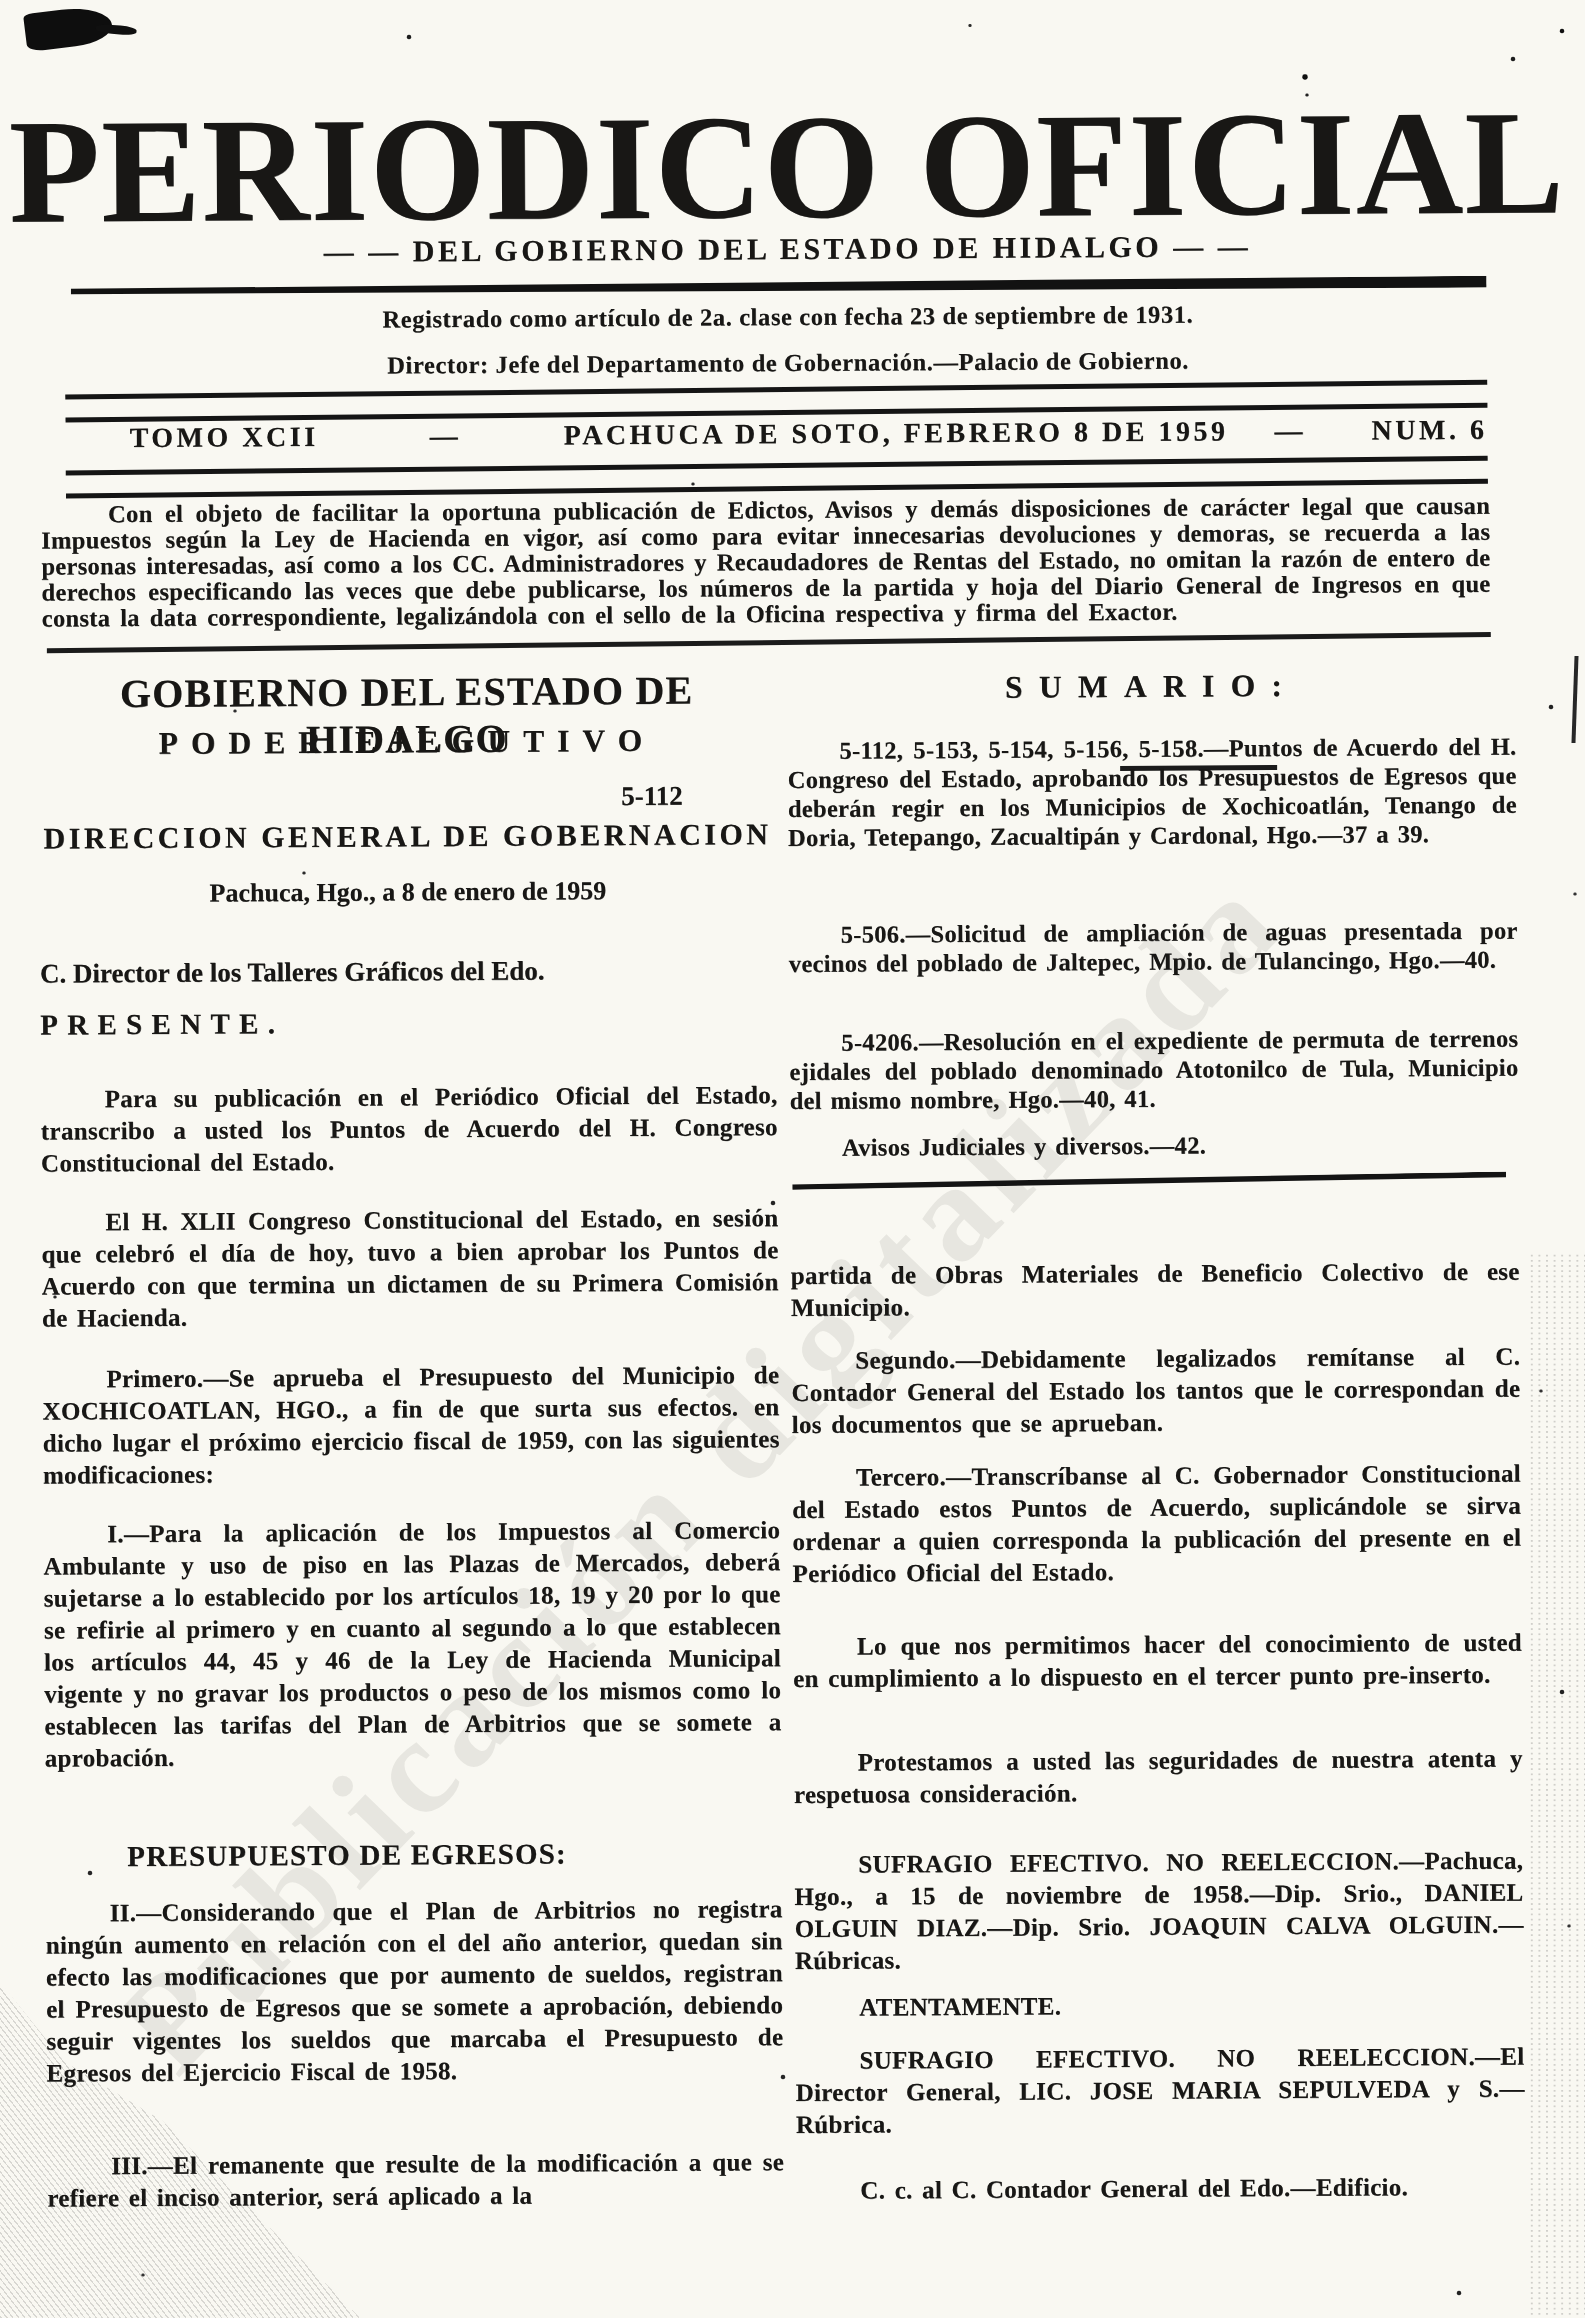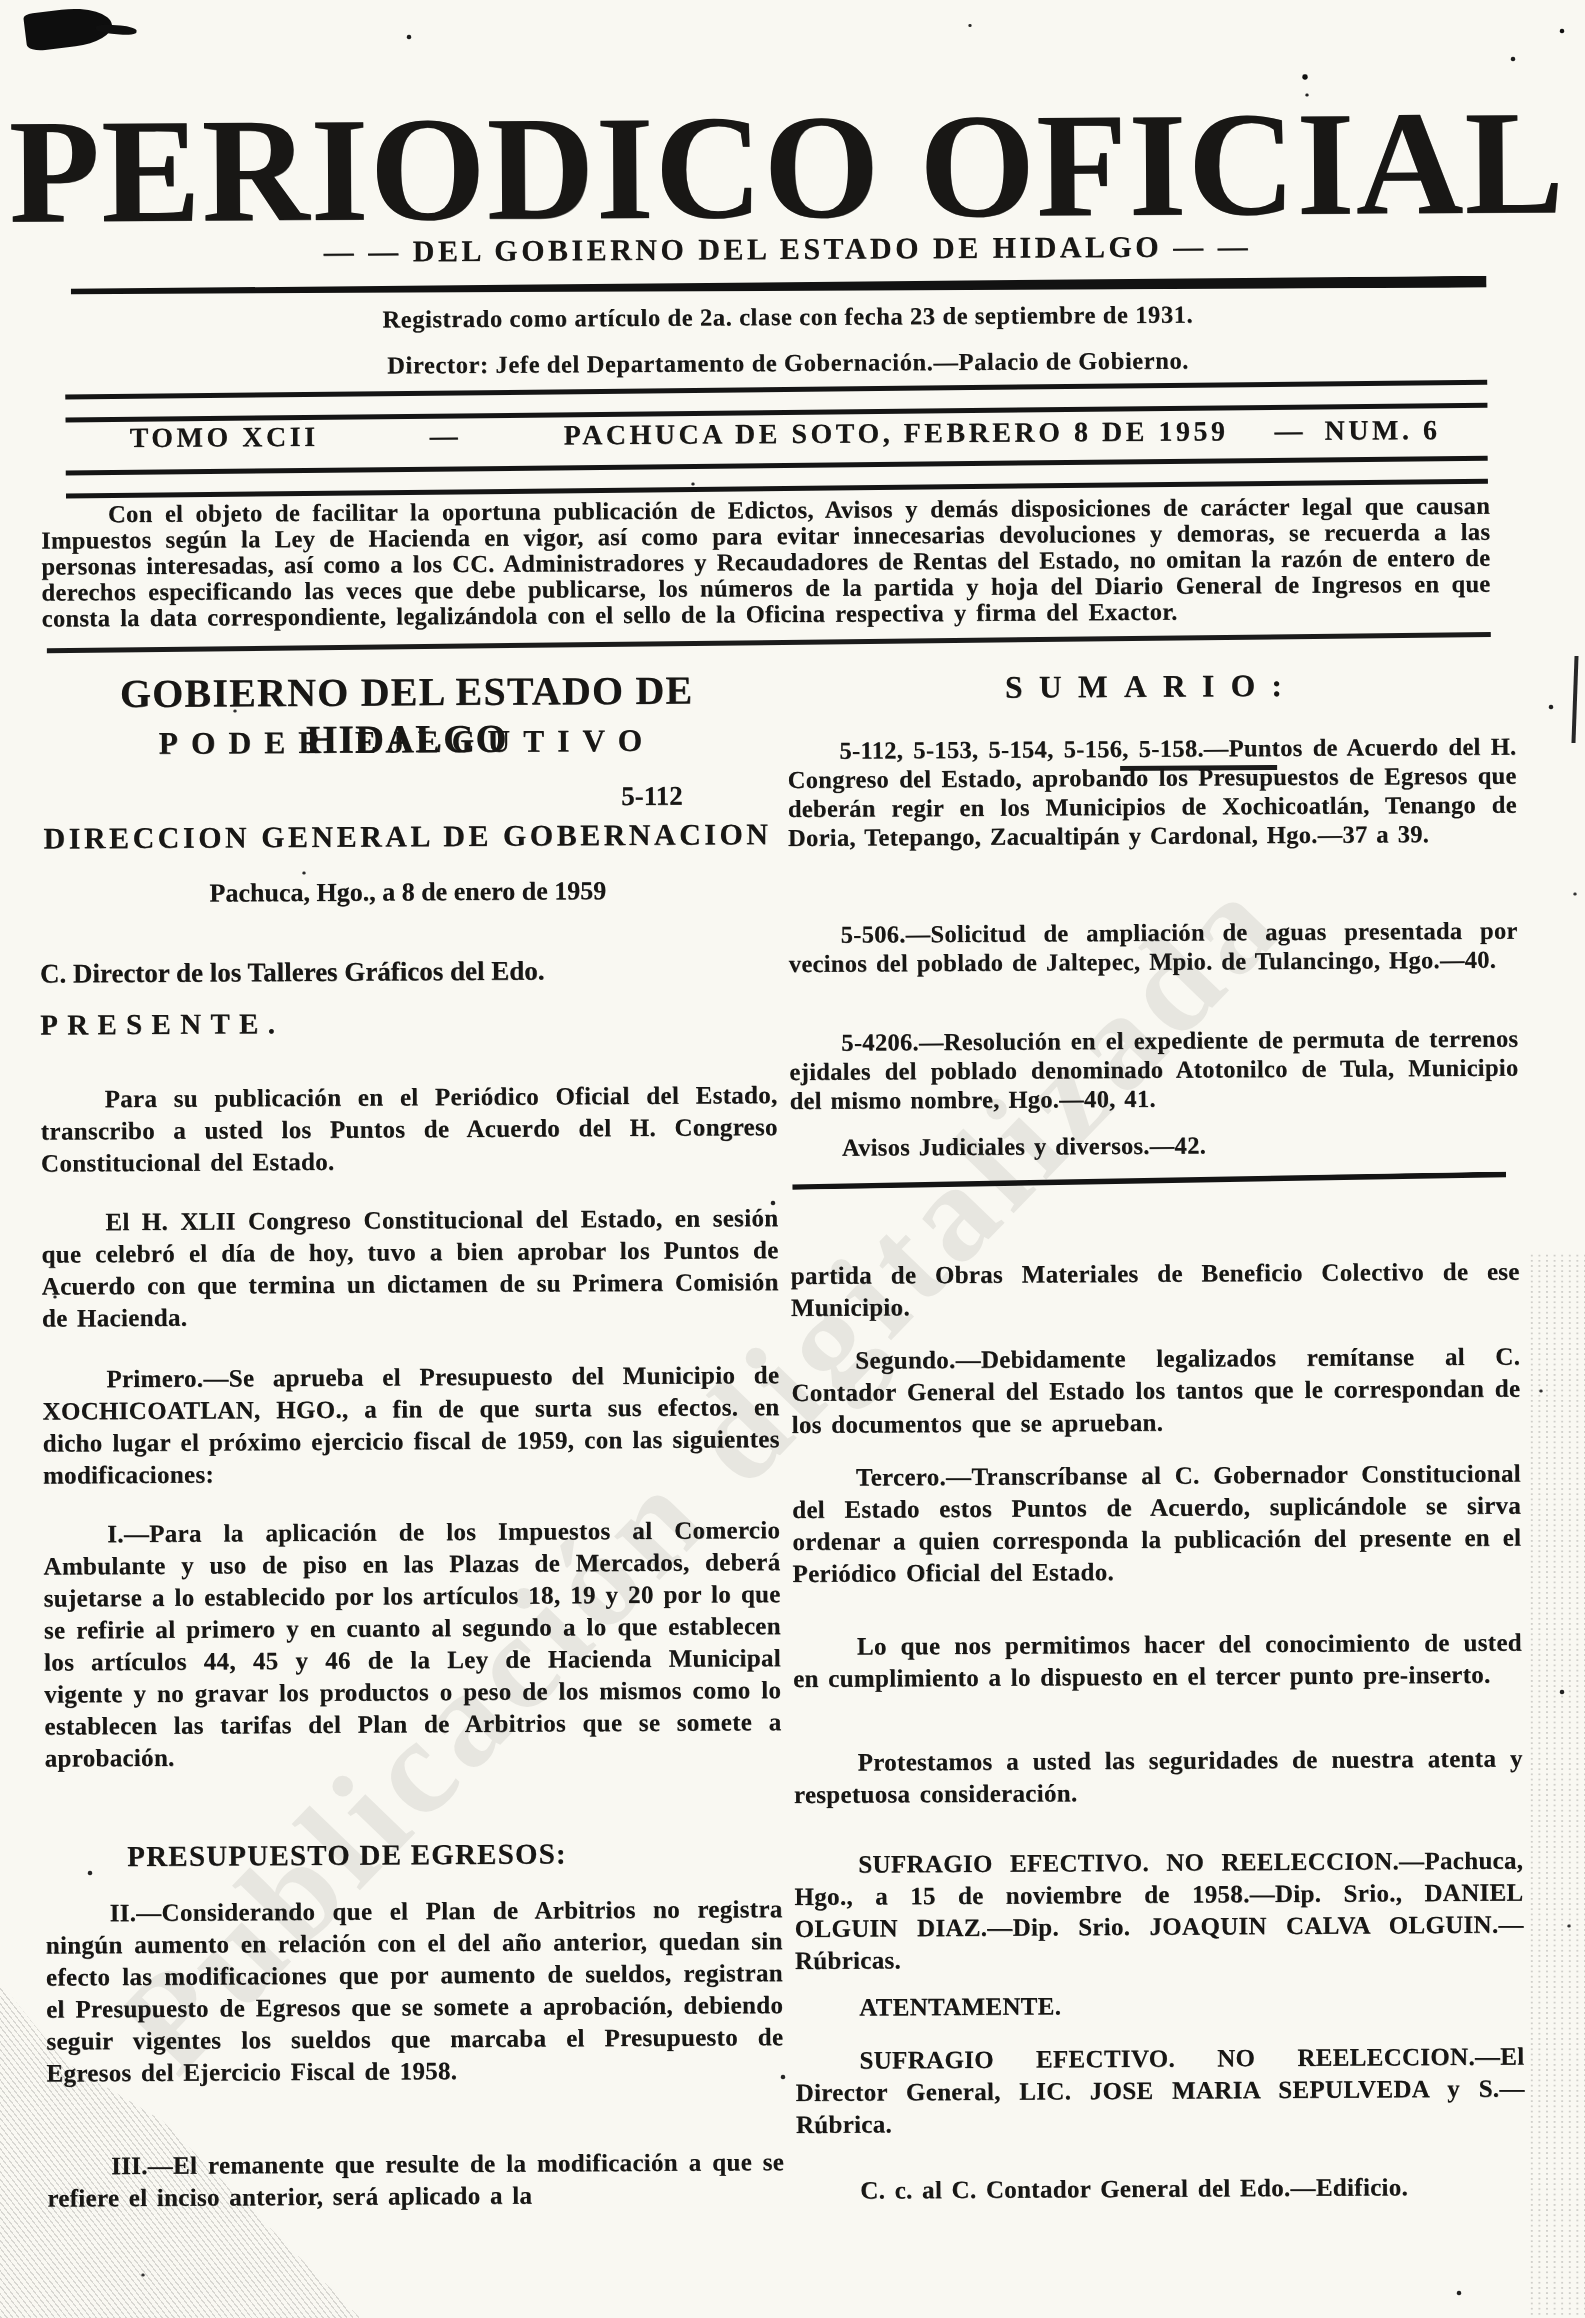--- a/index.html
+++ b/index.html
@@ -83,21 +83,21 @@
     <div class="blk rule-thick" style="top:280px;left:76px;width:1416px;"></div>
     <div class="blk center reg-line" style="top:303px;">Registrado como artículo de 2a. clase con fecha 23 de septiembre de 1931.</div>
     <div class="blk center dir-line" style="top:349px;">Director: Jefe del Departamento de Gobernación.—Palacio de Gobierno.</div>
     <div class="blk dbl-rule" style="top:387px;left:70px;width:1422px;"></div>
 
     <div class="blk tomo-row" style="top:418px;left:0;width:1586px;">
       <span style="left:134px;">TOMO XCII</span>
       <span style="left:434px;">—</span>
       <span style="left:568px;">PACHUCA DE SOTO, FEBRERO 8 DE 1959</span>
       <span style="left:1279px;">—</span>
-      <span style="left:1329px;text-align:right;">NUM. 6</span>
+      <span style="left:1376px;text-align:right;">NUM. 6</span>
     </div>
 
     <div class="blk dbl-rule" style="top:463px;left:70px;width:1422px;"></div>
 
     <div class="blk notice" style="top:497px;left:45px;width:1449px;">Con el objeto de facilitar la oportuna publicación de Edictos, Avisos y demás disposiciones de carácter legal que causan Impuestos según la Ley de Hacienda en vigor, así como para evitar innecesarias devoluciones y demoras, se recuerda a las personas interesadas, así como a los CC. Administradores y Recaudadores de Rentas del Estado, no omitan la razón de entero de derechos especificando las veces que debe publicarse, los números de la partida y hoja del Diario General de Ingresos en que consta la data correspondiente, legalizándola con el sello de la Oficina respectiva y firma del Exactor.</div>
     <div class="blk rule-thin" style="top:640px;left:50px;width:1444px;"></div>
 
     <div class="blk col-head-1" style="top:666px;left:41px;width:737px;">GOBIERNO DEL ESTADO DE HIDALGO</div>
     <div class="blk col-head-2" style="top:722px;left:41px;width:737px;">PODER EJECUTIVO</div>
     <div class="blk rule-short" style="top:768px;margin-left:408px;"></div>

